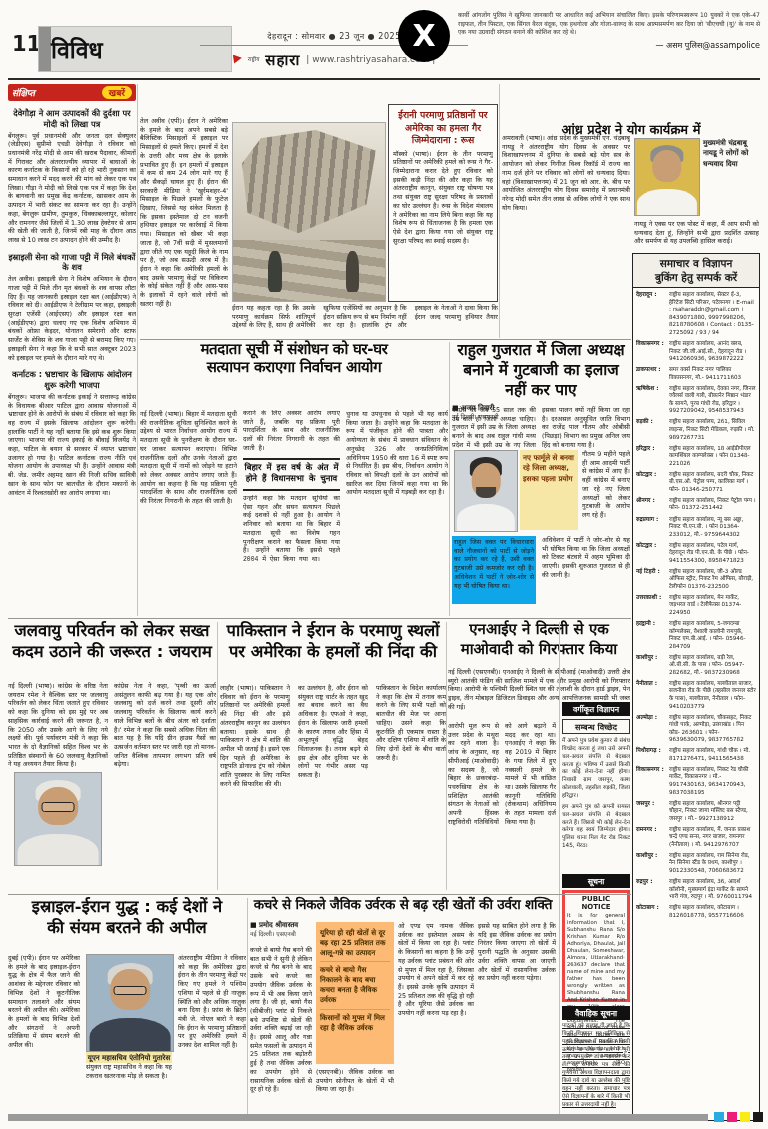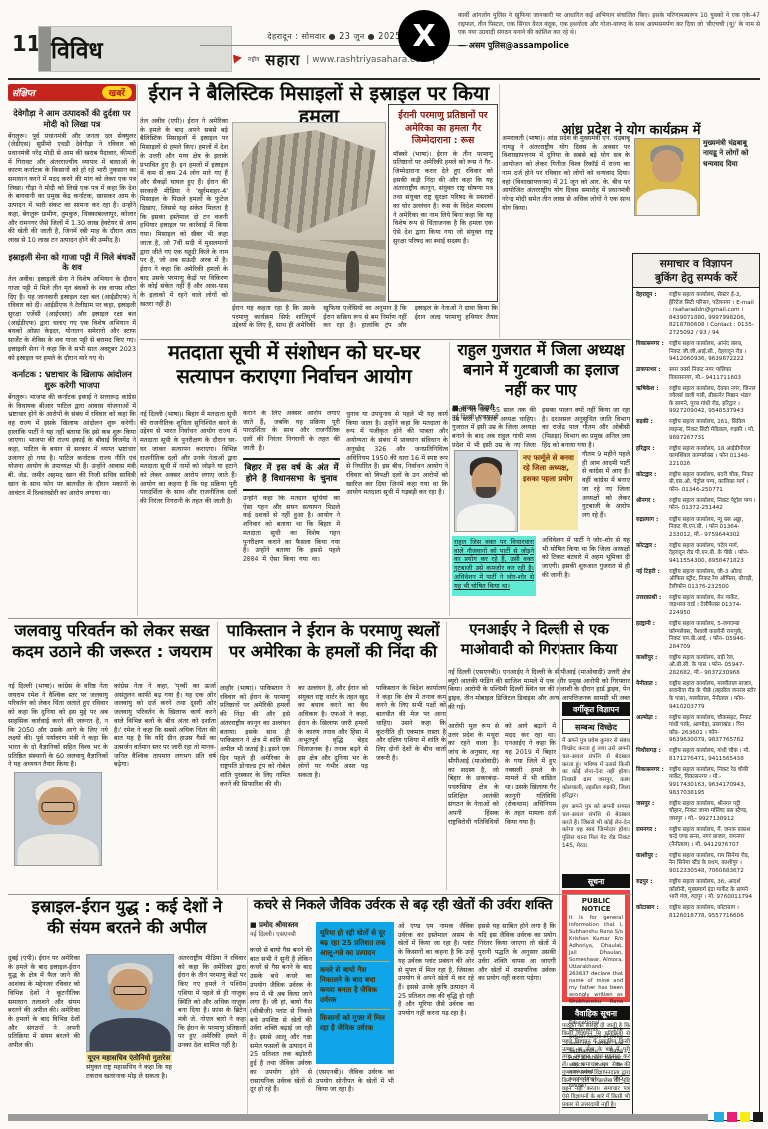--- a/index.html
+++ b/index.html
@@ -20,21 +20,21 @@
   .dateline{font-size:8px;text-align:center;letter-spacing:.5px;color:#333;}
   .logo-row{margin-top:4px;border-top:1px solid #8a8a8a;padding-top:3px;display:flex;align-items:center;justify-content:center;gap:6px;}
   .logo-flag{width:9px;height:9px;background:#c8231b;clip-path:polygon(0 0,100% 35%,15% 100%);}
   .logo-sahara{font-size:15px;font-weight:bold;color:#111;letter-spacing:1px;}
   .logo-rashtriya{font-size:5.5px;color:#444;}
   .website{font-size:9px;color:#555;}
   .x-badge{left:398px;top:10px;width:52px;height:52px;background:#000;border-radius:50%;display:flex;align-items:center;justify-content:center;}
   .x-badge span{color:#fff;font-weight:bold;font-size:30px;line-height:1;}
   .social-box{left:458px;top:11px;width:302px;height:64px;}
   .social-text{font-size:6.1px;line-height:1.4;text-align:justify;color:#333;}
-  .social-handle{font-size:8px;font-weight:bold;text-align:left;margin-top:2px;color:#111;}
+  .social-handle{font-size:8px;font-weight:normal;text-align:right;margin-top:2px;color:#111;}
   
   .briefs{left:8px;top:84px;width:128px;height:532px;overflow:hidden;}
   .briefs-head{height:17px;background:#c5251c;display:flex;align-items:center;justify-content:space-between;padding:0 4px;border-radius:2px;}
   .briefs-head .l{color:#fff;font-weight:bold;font-size:9px;font-style:italic;}
   .briefs-head .r{background:#ffd51c;color:#b31a10;font-weight:bold;font-size:9px;padding:0 7px;border-radius:8px;}
   .brief-item{margin-top:7px;}
   .brief-title{font-size:8.3px;font-weight:bold;text-align:center;line-height:1.3;margin-bottom:2px;}
   
   .iran{left:140px;top:82px;width:358px;height:256px;}
   .iran-h{font-size:19.5px;line-height:1.2;}
@@ -63,35 +63,35 @@
   .p-shoulders{position:absolute;left:50%;bottom:-8%;width:94%;height:42%;transform:translateX(-50%);background:var(--shirt,#eee);border-radius:46% 46% 0 0;}
   
   .sidebar{left:632px;top:253px;width:128px;height:868px;border:1.5px solid #222;box-sizing:border-box;background:#fdfcf8;overflow:hidden;}
   .sb-title{border-bottom:1px solid #222;padding:3px 2px;text-align:center;font-weight:bold;font-size:10.5px;line-height:1.3;background:#f1efe8;}
   .sb-list{padding:3px 3px 0 3px;}
   .sb-entry{display:flex;margin-bottom:3.5px;}
   .sb-city{min-width:33px;font-weight:bold;font-size:5.8px;line-height:1.35;}
   .sb-detail{flex:1;font-size:5.6px;line-height:1.35;text-align:left;color:#222;}
   
   .matdata{left:140px;top:340px;width:308px;height:278px;}
-  .md-h{font-size:20px;line-height:1.22;letter-spacing:-.3px;}
+  .md-h{font-size:15px;line-height:1.22;letter-spacing:-.3px;}
   .md-col{position:absolute;top:70px;height:206px;overflow:hidden;}
   .md-inset{border-top:2px solid #222;border-bottom:2px solid #222;padding:3px 1px;margin:4px 0;font-size:8.4px;font-weight:bold;text-align:center;line-height:1.4;color:#111;}
   
   .rahul{left:452px;top:340px;width:178px;height:278px;}
   .rh-h{font-size:15.5px;line-height:1.3;}
   .rh-byline1{font-size:7px;font-weight:bold;margin-top:3px;}
   .rh-byline2{font-size:6.3px;color:#333;}
   .rh-row1{position:absolute;top:66px;left:0;width:178px;height:42px;}
   .rh-c1t{position:absolute;left:0;top:0;width:84px;height:42px;}
   .rh-c2t{position:absolute;left:90px;top:0;width:88px;height:42px;}
   .rh-photo{position:absolute;left:2px;top:110px;width:62px;height:80px;border:1px solid #999;}
   .rh-capbox{position:absolute;left:68px;top:110px;width:58px;height:80px;background:#f7e7a6;padding:3px;box-sizing:border-box;font-size:7.2px;font-weight:bold;color:#7c2d00;line-height:1.45;}
   .rh-c2m{position:absolute;left:130px;top:110px;width:48px;height:80px;}
-  .rh-hl{position:absolute;left:0;top:196px;width:84px;height:60px;background:#5eead4;padding:2px;box-sizing:border-box;text-decoration:underline;}
+  .rh-hl{position:absolute;left:0;top:196px;width:84px;height:68px;background:#0ea5e9;padding:2px;box-sizing:border-box;}
   .rh-c2b{position:absolute;left:90px;top:196px;width:88px;height:80px;}
   
   .jalvayu{left:8px;top:620px;width:208px;height:272px;}
   .jv-h{font-size:16.5px;line-height:1.3;}
   .jv-c1{position:absolute;left:0;top:62px;width:100px;height:210px;}
   .jv-photo{width:86px;height:92px;margin:3px auto;position:relative;border:1px solid #999;}
   .jv-c2{position:absolute;left:106px;top:62px;width:102px;height:210px;}
   
   .pak{left:220px;top:620px;width:226px;height:272px;}
   .pk-h{font-size:16.5px;line-height:1.3;text-align:center;}
@@ -99,40 +99,40 @@
   
   .nia{left:448px;top:620px;width:182px;height:272px;}
   .nia-h{font-size:15px;line-height:1.3;}
   .nia-lead{position:absolute;left:0;top:48px;width:182px;height:52px;}
   .nia-body{position:absolute;left:0;top:102px;width:108px;height:168px;column-count:2;column-gap:6px;}
   
   .mini{left:562px;top:702px;width:68px;height:170px;}
   .blk-head{background:#111;color:#fff;font-size:7.8px;font-weight:bold;text-align:center;padding:2px 0;}
   .mini-sub{border:1px solid #333;margin:3px 0;font-size:8px;font-weight:bold;text-align:center;padding:1px 0;}
   .suchna{left:562px;top:874px;width:68px;}
-  .pnotice{left:562px;top:890px;width:68px;height:112px;border:5px solid #ef4444;box-sizing:border-box;padding:2px;}
+  .pnotice{left:562px;top:890px;width:68px;height:112px;border:3px solid #ef4444;box-sizing:border-box;padding:2px;}
   .pn-h{font-size:7px;font-weight:bold;text-align:center;margin-bottom:1px;}
   .pn-b{font-size:5.2px;line-height:1.35;text-align:justify;color:#222;}
   .vaiv{left:562px;top:1006px;width:68px;height:82px;text-decoration:underline;}
   
   .israel{left:8px;top:896px;width:238px;height:218px;}
   .is-h{font-size:16.5px;line-height:1.3;color:#0d0d0d;}
   .is-c1{position:absolute;left:0;top:58px;width:72px;height:160px;}
   .is-mid{position:absolute;left:78px;top:58px;width:86px;height:160px;}
   .is-photo{width:86px;height:96px;position:relative;border:1px solid #999;}
   .is-cap{background:#f7e7a6;font-size:7px;font-weight:bold;text-align:center;padding:1px 0;}
   .is-c3{position:absolute;left:170px;top:58px;width:68px;height:160px;}
   
   .kachra{left:250px;top:896px;width:306px;height:218px;}
   .kc-h{font-size:13.5px;line-height:1.25;letter-spacing:-.2px;}
   .kc-by1{font-size:7px;font-weight:bold;}
   .kc-by2{font-size:6.2px;color:#333;}
   .kc-byline{position:absolute;left:0;top:24px;width:62px;}
   .kc-c1{position:absolute;left:0;top:50px;width:62px;height:168px;}
-  .kc-box{position:absolute;left:66px;top:26px;width:78px;height:142px;background:#0ea5e9;padding:3px 4px;box-sizing:border-box;}
+  .kc-box{position:absolute;left:66px;top:26px;width:78px;height:142px;background:#fdba74;padding:3px 4px;box-sizing:border-box;}
   .kc-bullet{font-size:7.2px;font-weight:bold;color:#4a3000;line-height:1.4;padding:3px 0;border-bottom:1px solid #c9a94e;}
   .kc-bullet:last-child{border-bottom:none;}
   .kc-c2b{position:absolute;left:66px;top:172px;width:78px;height:46px;}
   .kc-c3{position:absolute;left:148px;top:26px;width:76px;height:192px;}
   .kc-c4{position:absolute;left:228px;top:26px;width:78px;height:192px;}
   
   .foot-bar{left:8px;top:1114px;width:700px;height:7px;background:#9a9a9a;}
   .swatch{top:1112px;width:10px;height:10px;}
 </style>
 </head>
@@ -178,21 +178,20 @@
         <div class="body-text">तेल अवीव। इस्राइली सेना ने विशेष अभियान के दौरान गाजा पट्टी में मिले तीन मृत बंधकों के शव वापस लौटा दिए हैं। यह जानकारी इस्राइल रक्षा बल (आईडीएफ) ने रविवार को दी। आईडीएफ ने टेलीग्राम पर कहा, इस्राइली सुरक्षा एजेंसी (आईएसए) और इस्राइल रक्षा बल (आईडीएफ) द्वारा चलाए गए एक विशेष अभियान में बंधकों ओफ्रा केइदर, योनातन समेरानो और स्टाफ सार्जेंट के शेविस के शव गाजा पट्टी से बरामद किए गए। इस्राइली सेना ने कहा कि वे सभी सात अक्टूबर 2023 को इस्राइल पर हमले के दौरान मारे गए थे।</div>
       </div>
         <div class="brief-item">
         <div class="brief-title">कर्नाटक : भ्रष्टाचार के खिलाफ आंदोलन शुरू करेगी भाजपा</div>
         <div class="body-text">बेंगलुरू। भाजपा की कर्नाटक इकाई ने सत्तारूढ़ कांग्रेस के विधायक बीआर पाटिल द्वारा आवास योजनाओं में भ्रष्टाचार होने के आरोपों के संबंध में रविवार को कहा कि वह राज्य में इसके खिलाफ आंदोलन शुरू करेगी। हालांकि पार्टी ने यह नहीं बताया कि इसे कब शुरू किया जाएगा। भाजपा की राज्य इकाई के बीवाई विजयेंद्र ने कहा, पाटिल के बयान से सरकार में व्याप्त भ्रष्टाचार उजागर हो गया है। पाटिल कर्नाटक राज्य नीति एवं योजना आयोग के उपाध्यक्ष भी हैं। उन्होंने आवास मंत्री बी. जेड. जमीर अहमद खान की निजी सचिव सावित्री खान के साथ फोन पर बातचीत के दौरान मकानों के आवंटन में रिश्वतखोरी का आरोप लगाया था।</div>
       </div>
       </div>
   </div>
 
   <div class="abs iran">
-    <div class="headline iran-h">ईरान ने बैलिस्टिक मिसाइलों से इस्राइल पर किया हमला</div>
     <div class="body-text iran-col1">तेल अवीव (एपी)। ईरान ने अमेरिका के हमले के बाद अपने सबसे बड़े बैलिस्टिक मिसाइलों में इस्राइल पर मिसाइलों से हमले किए। हमलों में देश के उत्तरी और मध्य क्षेत्र के इलाके प्रभावित हुए हैं। इन हमलों में इस्राइल में कम से कम 24 लोग मारे गए हैं और सैकड़ों घायल हुए हैं। ईरान की सरकारी मीडिया ने 'खुर्रमशहर-4' मिसाइल के पिछले हमलों के फुटेज दिखाए, जिससे यह संकेत मिलता है कि इसका इस्तेमाल दो टन वजनी हथियार इस्राइल पर कार्रवाई में किया गया। मिसाइल को खैबर भी कहा जाता है, जो 7वीं सदी में मुसलमानों द्वारा जीते गए एक यहूदी किले के नाम पर है, जो अब सऊदी अरब में है। ईरान ने कहा कि अमेरिकी हमलों के बाद उसके परमाणु केंद्रों पर विकिरण के कोई संकेत नहीं हैं और आस-पास के इलाकों में रहने वाले लोगों को खतरा नहीं है।</div>
     <div class="photo-iran">
       <div class="ruin1"></div>
       <div class="ruin2"></div>
       <div class="fig f1"></div>
       <div class="fig f2"></div>
     </div>
     <div class="russia-box">
       <div class="russia-title">ईरानी परमाणु प्रतिष्ठानों पर अमेरिका का हमला गैर जिम्मेदाराना : रूस</div>
       <div class="body-text">मॉस्को (भाषा)। ईरान के तीन परमाणु प्रतिष्ठानों पर अमेरिकी हमले को रूस ने गैर-जिम्मेदाराना करार देते हुए रविवार को इसकी कड़ी निंदा की और कहा कि यह अंतरराष्ट्रीय कानून, संयुक्त राष्ट्र घोषणा पत्र तथा संयुक्त राष्ट्र सुरक्षा परिषद के प्रस्तावों का घोर उल्लंघन है। रूस के विदेश मंत्रालय ने अमेरिका का नाम लिये बिना कहा कि यह विशेष रूप से चिंताजनक है कि हमला एक ऐसे देश द्वारा किया गया जो संयुक्त राष्ट्र सुरक्षा परिषद का स्थाई सदस्य है।</div>
@@ -202,20 +201,21 @@
 
   <div class="abs andhra">
     <div class="headline andhra-h">आंध्र प्रदेश ने योग कार्यक्रम में</div>
     <div class="body-text andhra-col1">अमरावती (भाषा)। आंध्र प्रदेश के मुख्यमंत्री एन. चंद्रबाबू नायडू ने अंतरराष्ट्रीय योग दिवस के अवसर पर विशाखापत्तनम में दुनिया के सबसे बड़े योग सत्र के आयोजन को लेकर गिनीज विश्व रिकॉर्ड में राज्य का नाम दर्ज होने पर रविवार को लोगों को धन्यवाद दिया। वहां (विशाखापत्तनम) में 21 जून को आर. के. बीच पर आयोजित अंतरराष्ट्रीय योग दिवस समारोह में प्रधानमंत्री नरेन्द्र मोदी समेत तीन लाख से अधिक लोगों ने एक साथ योग किया।</div>
     <div class="portrait andhra-photo" style="--pbg:#d9b94e;--hair:#8d8d8a;--shirt:#f4f3ee;">
       <span class="p-hair"></span>
       <span class="p-head"></span>
       <span class="p-shoulders"></span>
     </div>
     <div class="andhra-cap">मुख्यमंत्री चंद्रबाबू नायडू ने लोगों को धन्यवाद दिया</div>
+    <div class="body-text andhra-bot">नायडू ने एक्स पर एक पोस्ट में कहा, मैं आप सभी को धन्यवाद देता हूं, जिन्होंने सभी द्वारा प्रदर्शित उत्साह और समर्पण से यह उपलब्धि हासिल कराई।</div>
   </div>
 
   <div class="abs sidebar">
     <div class="sb-title">
       <div>समाचार व विज्ञापन</div>
       <div>बुकिंग हेतु सम्पर्क करें</div>
     </div>
     <div class="sb-list">
         <div class="sb-entry">
         <span class="sb-city">देहरादून :</span>

